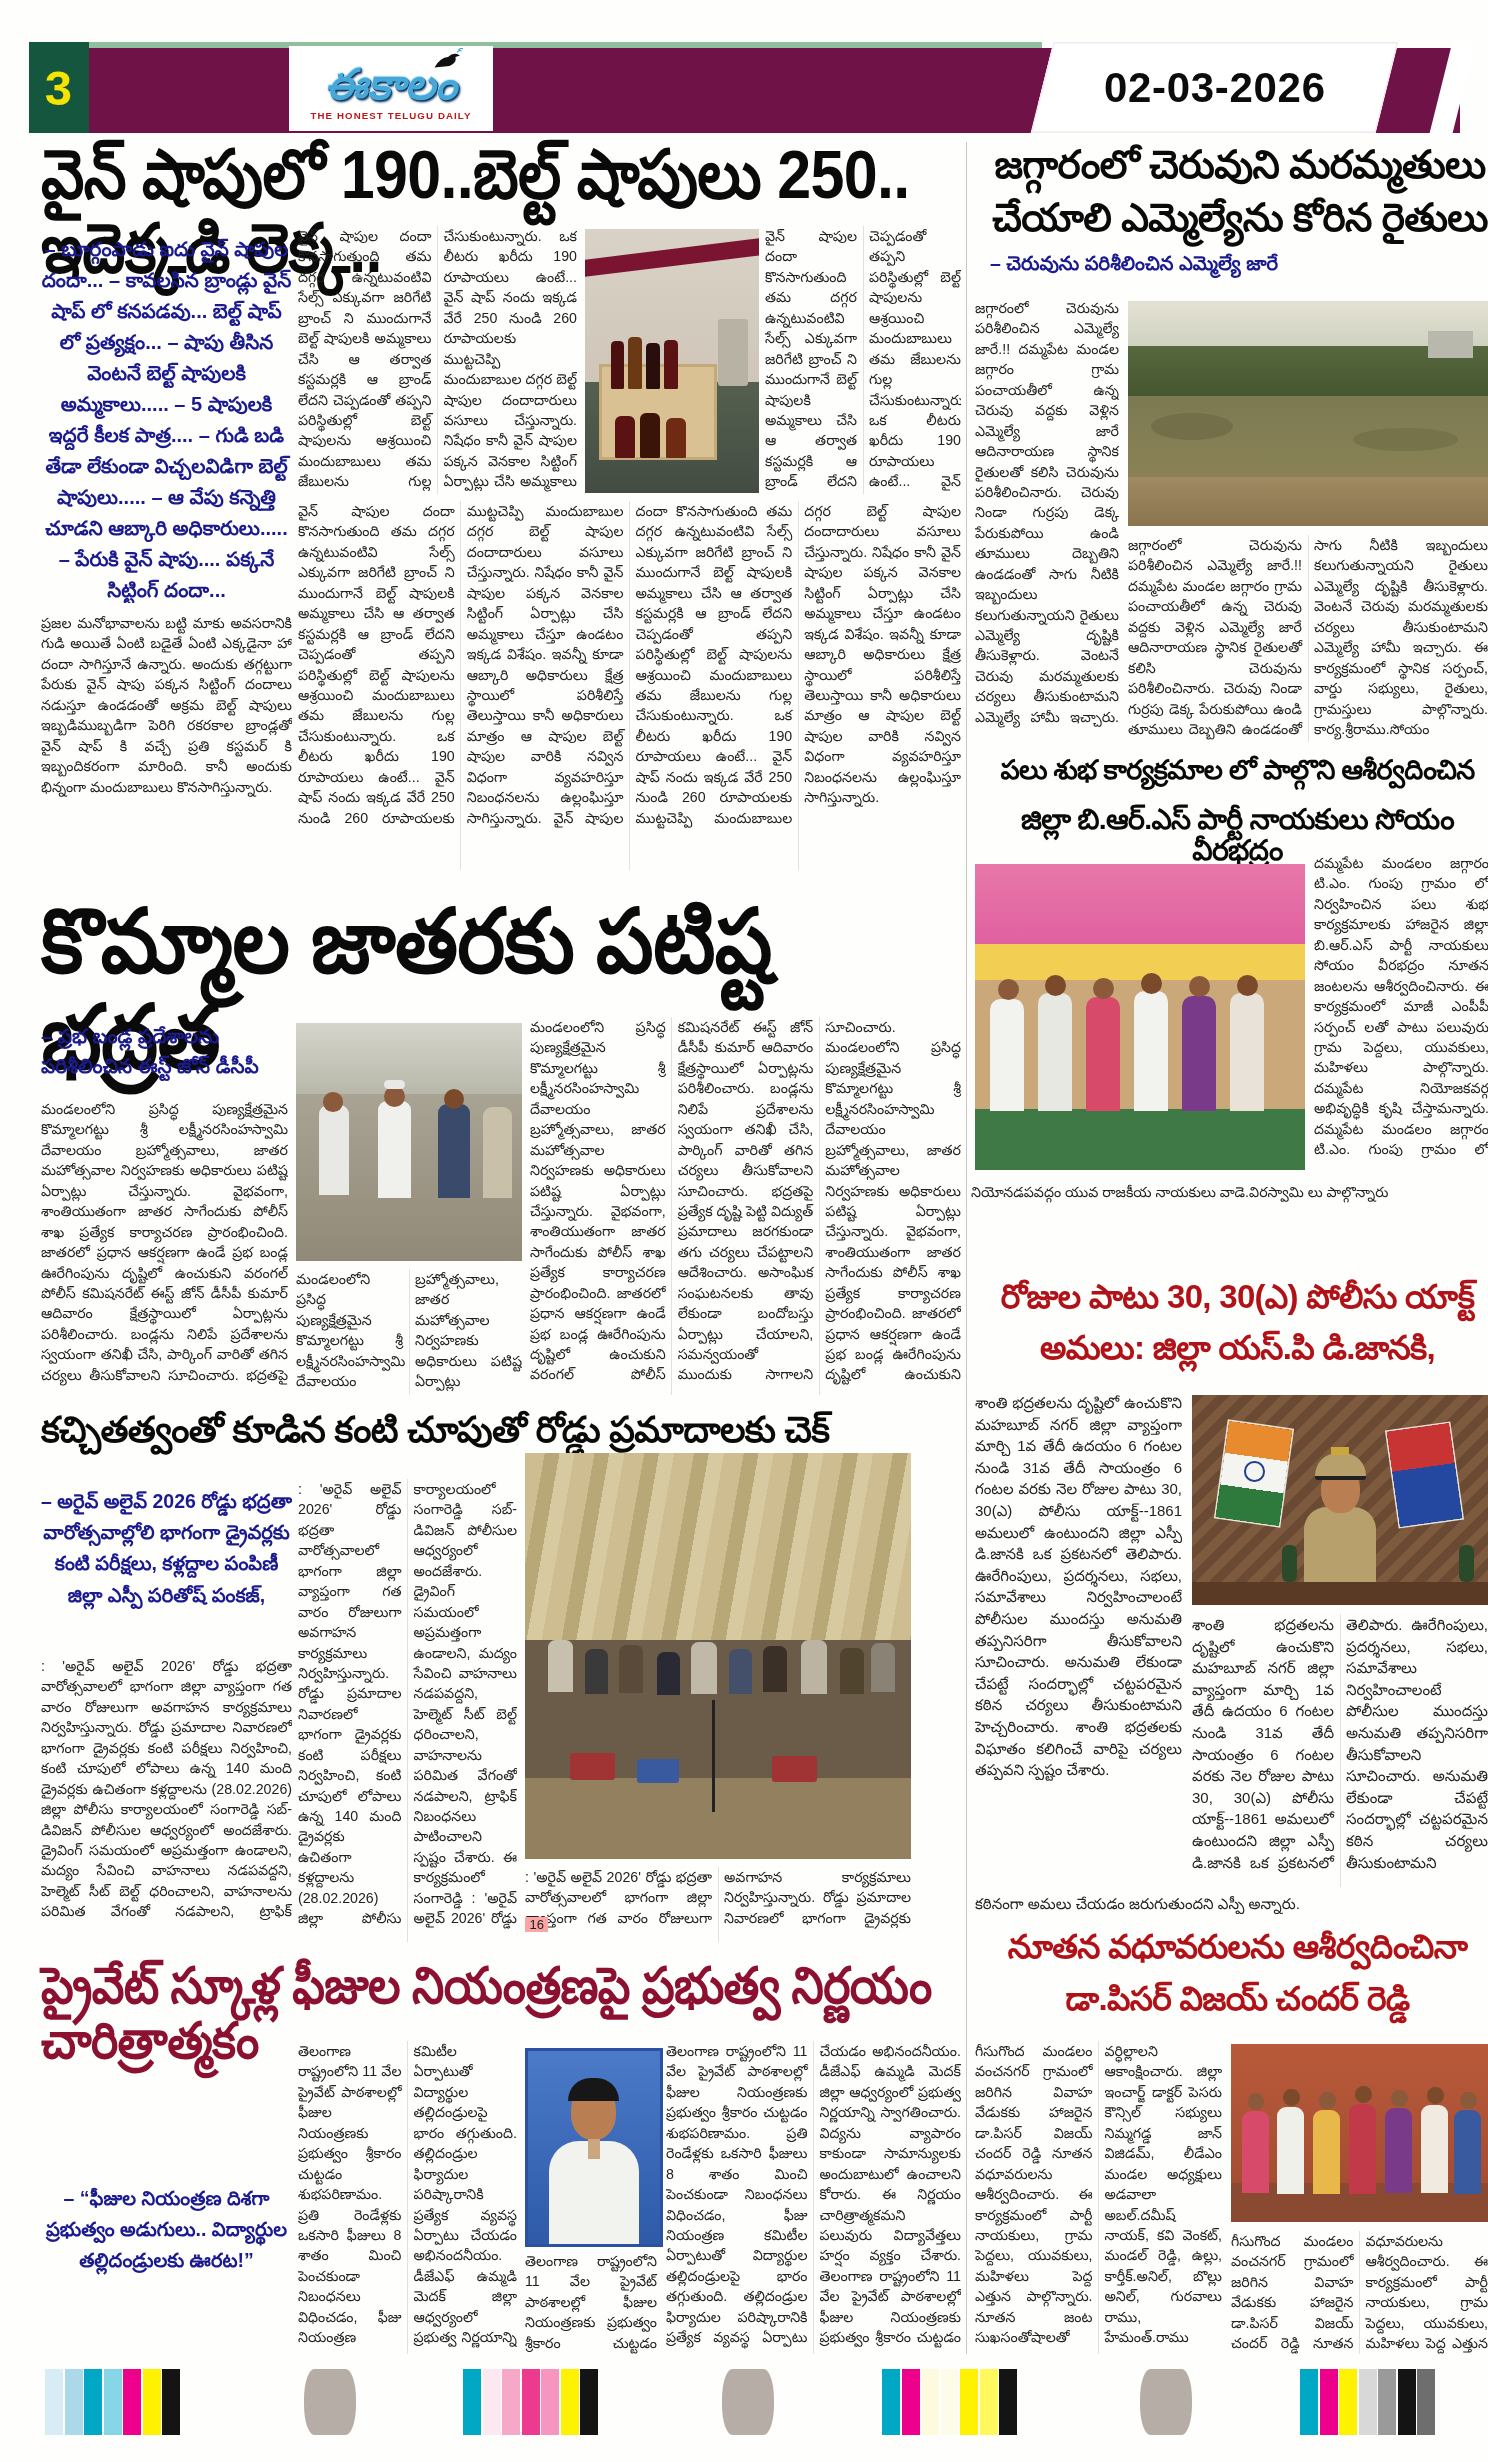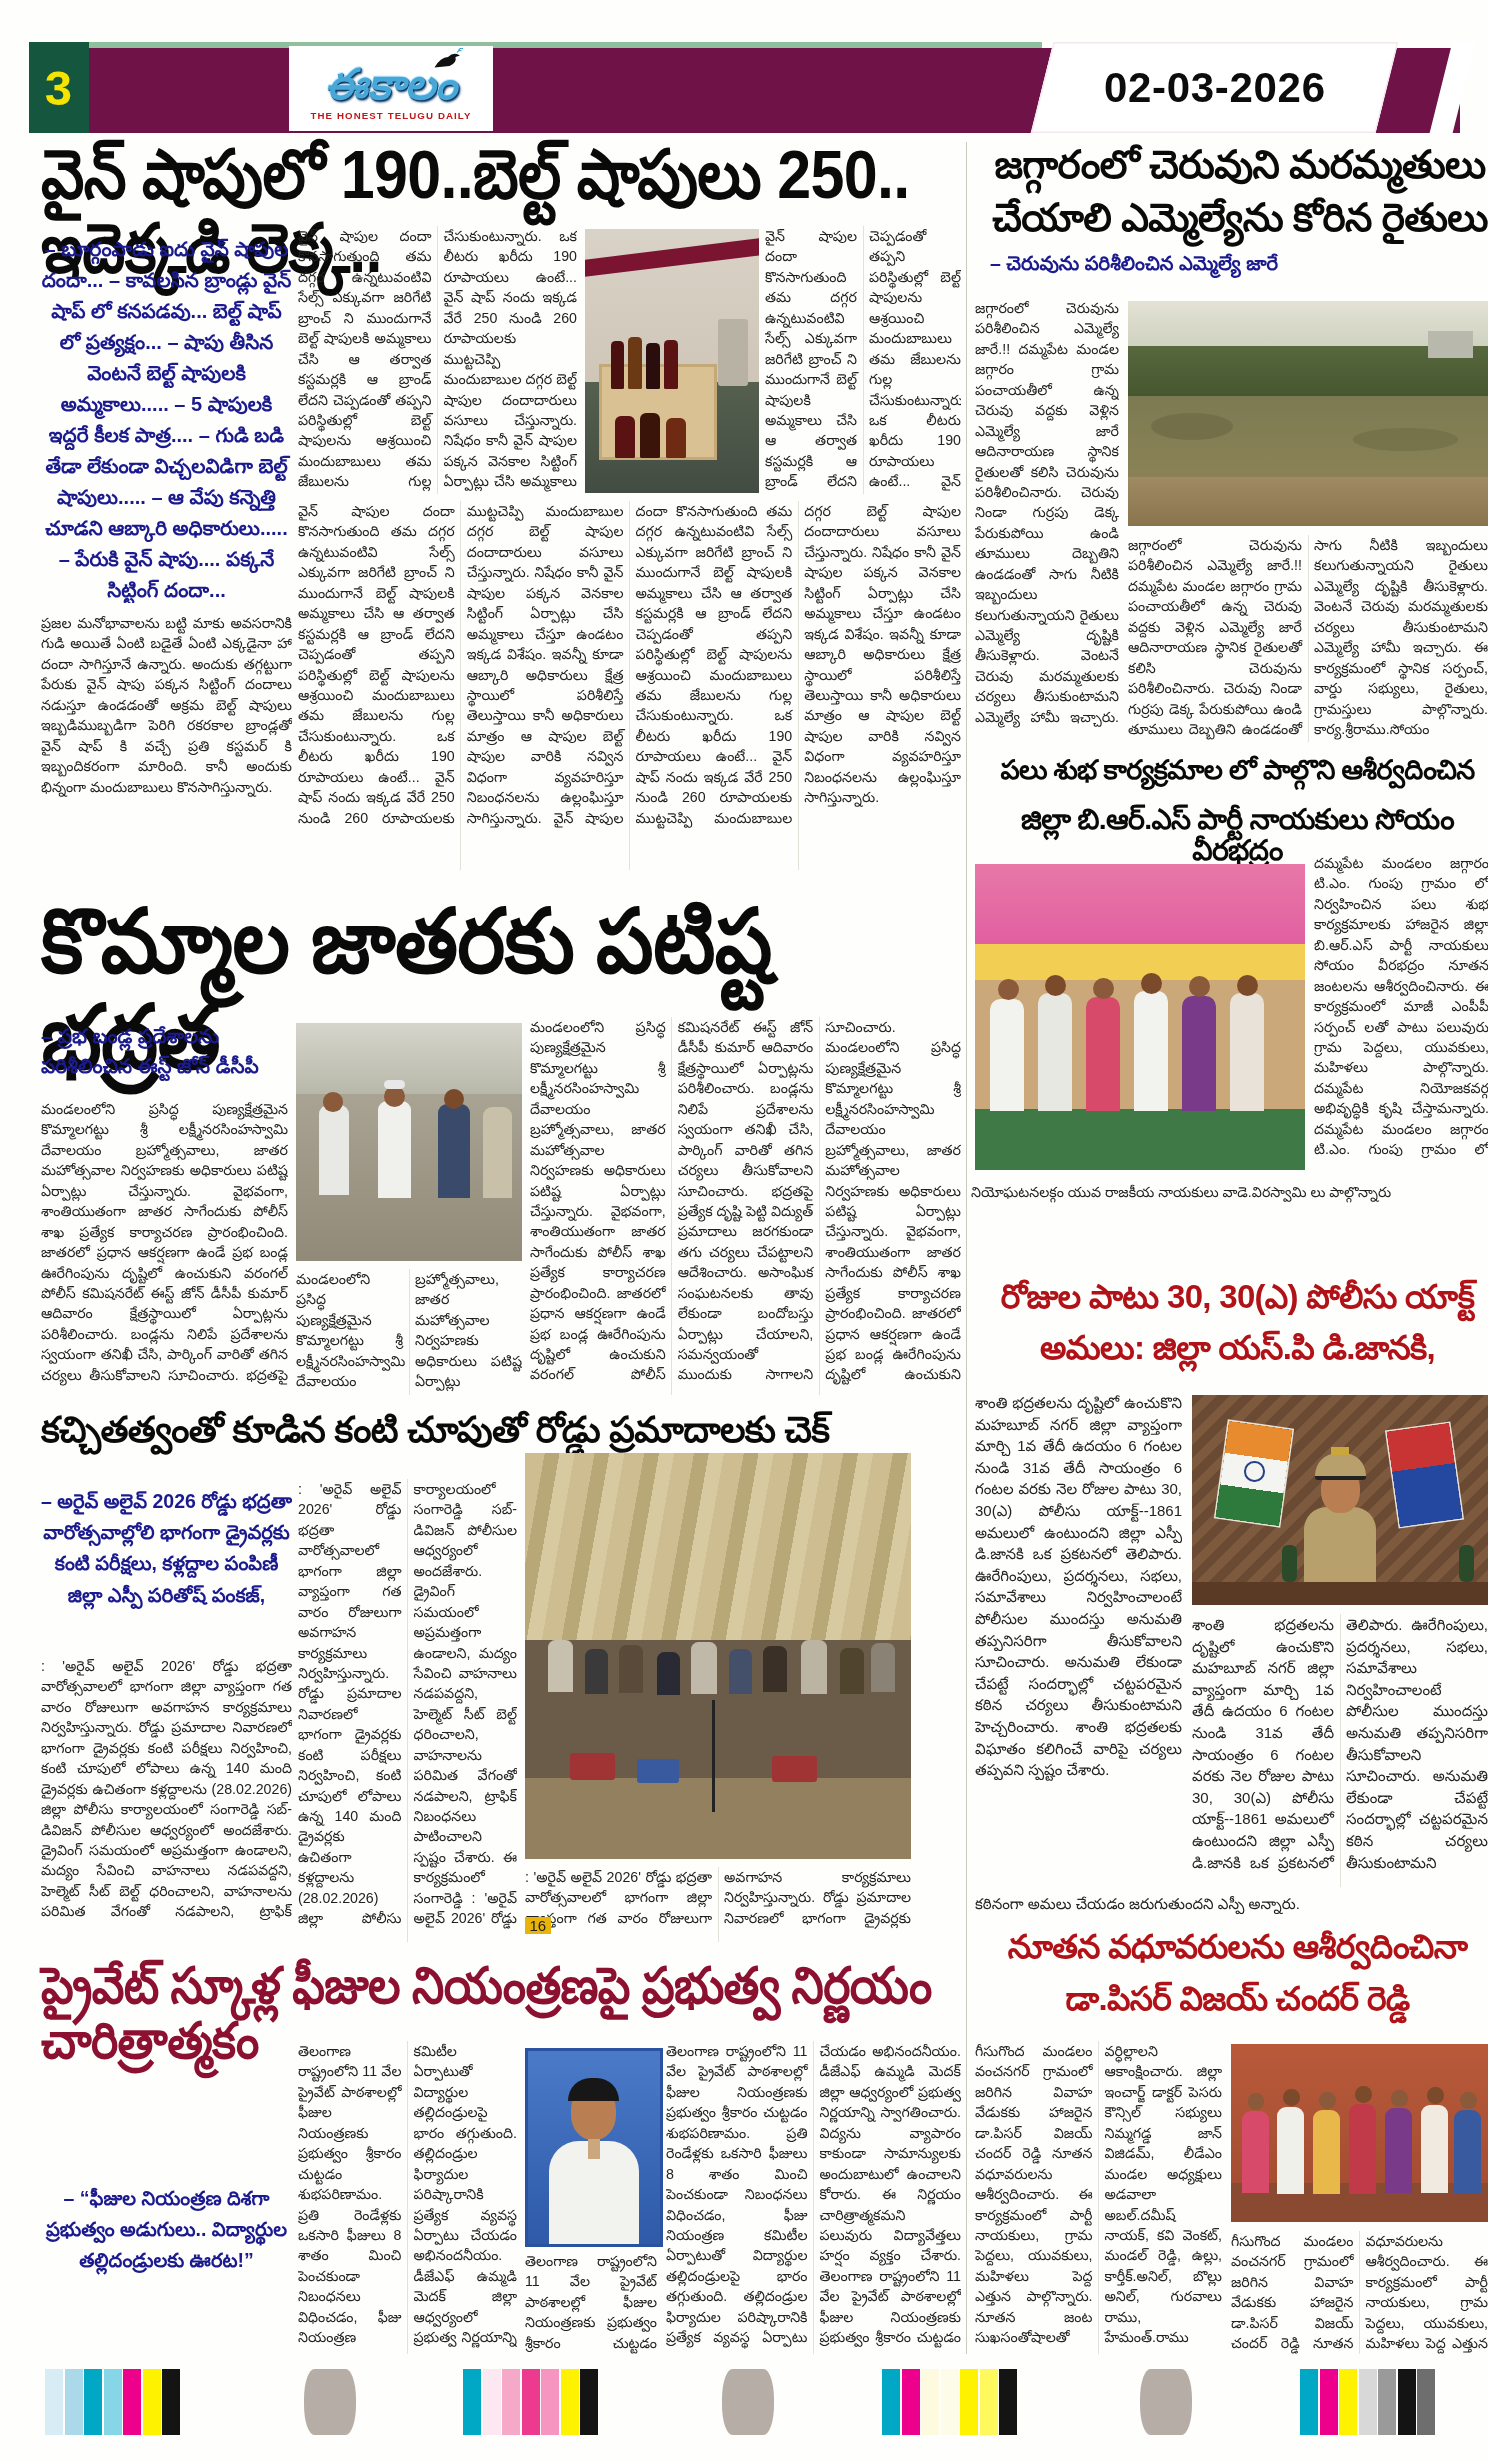--- a/index.html
+++ b/index.html
@@ -118,21 +118,21 @@
     <div style="left:238px;top:193px;width:24px;height:46px;background:#3a3028;border-radius:7.5px 7.5px 0 0;"></div>
     <div style="left:276px;top:187px;width:25.5px;height:54px;background:#bcb4a2;border-radius:7.5px 7.5px 0 0;"></div>
     <div style="left:315px;top:195px;width:24px;height:46px;background:#50442f;border-radius:7.5px 7.5px 0 0;"></div>
     <div style="left:346px;top:190px;width:24px;height:49px;background:#8a8274;border-radius:7.5px 7.5px 0 0;"></div>
     <div style="left:45px;top:300px;width:45px;height:27px;background:#a03434;border-radius:3px;"></div>
     <div style="left:112px;top:306px;width:42px;height:24px;background:#3a5aa0;border-radius:3px;"></div>
     <div style="left:247px;top:303px;width:45px;height:25.5px;background:#a03434;border-radius:3px;"></div>
     <div style="left:187px;top:247px;width:3px;height:112px;background:#222;"></div>
   </div>
   <div class="abs body-t c2" style="left:525px;top:1867px;width:386px;height:75px;">: 'అరైవ్ అలైవ్ 2026' రోడ్డు భద్రతా వారోత్సవాలలో భాగంగా జిల్లా వ్యాప్తంగా గత వారం రోజులుగా అవగాహన కార్యక్రమాలు నిర్వహిస్తున్నారు. రోడ్డు ప్రమాదాల నివారణలో భాగంగా డ్రైవర్లకు కంటి పరీక్షలు నిర్వహించి, కంటి చూపులో లోపాలు ఉన్న 140 మంది డ్రైవర్లకు ఉచితంగా కళ్లద్దాలను (28.02.2026) జిల్లా పోలీసు కార్యాలయంలో సంగారెడ్డి సబ్-డివిజన్ పోలీసుల ఆధ్వర్యంలో అందజేశారు. డ్రైవింగ్ సమయంలో అప్రమత్తంగా ఉండాలని, మద్యం సేవించి వాహనాలు నడపవద్దని, హెల్మెట్ సీట్ బెల్ట్ ధరించాలని, వాహనాలను పరిమిత వేగంతో నడపాలని, ట్రాఫిక్ నిబంధనలు పాటించాలని స్పష్టం చేశారు. ఈ కార్యక్రమంలో సంగారెడ్డి</div>
-  <div class="abs" style="left:525px;top:1917px;font-size:15px;color:#222;background:#eab308;padding:0 4.5px;">16</div>
+  <div class="abs" style="left:525px;top:1917px;font-size:13px;color:#222;background:#fca5a5;padding:0 4.5px;">16</div>
 
   <div class="abs hl hl-maroon" style="left:41px;top:1959px;width:922px;font-size:46px;transform:scaleY(1.1);transform-origin:top left;">ప్రైవేట్ స్కూళ్ల ఫీజుల నియంత్రణపై ప్రభుత్వ నిర్ణయం చారిత్రాత్మకం</div>
   <div class="abs bullets" style="left:41px;top:2183px;width:251px;font-size:19.5px;line-height:1.6;">– “ఫీజుల నియంత్రణ దిశగా ప్రభుత్వం అడుగులు.. విద్యార్థుల తల్లిదండ్రులకు ఊరట!”</div>
   <div class="abs body-t c2" style="left:298px;top:2041px;width:219px;height:313px;">తెలంగాణ రాష్ట్రంలోని 11 వేల ప్రైవేట్ పాఠశాలల్లో ఫీజుల నియంత్రణకు ప్రభుత్వం శ్రీకారం చుట్టడం శుభపరిణామం. ప్రతి రెండేళ్లకు ఒకసారి ఫీజులు 8 శాతం మించి పెంచకుండా నిబంధనలు విధించడం, ఫీజు నియంత్రణ కమిటీల ఏర్పాటుతో విద్యార్థుల తల్లిదండ్రులపై భారం తగ్గుతుంది. తల్లిదండ్రుల ఫిర్యాదుల పరిష్కారానికి ప్రత్యేక వ్యవస్థ ఏర్పాటు చేయడం అభినందనీయం. డీజేఎఫ్ ఉమ్మడి మెదక్ జిల్లా ఆధ్వర్యంలో ప్రభుత్వ నిర్ణయాన్ని స్వాగతించారు. విద్యను వ్యాపారం కాకుండా సామాన్యులకు అందుబాటులో ఉంచాలని కోరారు. ఈ నిర్ణయం చారిత్రాత్మకమని పలువురు విద్యావేత్తలు హర్షం వ్యక్తం చేశారు.</div>
   <div class="photo frame-blue" style="left:525px;top:2048px;width:132px;height:193px;">
     <div style="left:0;top:0;width:100%;height:100%;background:linear-gradient(#4a7ac8,#2e5aa8);"></div>
     <div style="left:21px;top:90px;width:90px;height:105px;background:#f2f2ee;border-radius:30px 30px 0 0;"></div>
     <div style="left:43px;top:34px;width:45px;height:55px;background:#b97f52;border-radius:46%;"></div>
     <div style="left:40px;top:27px;width:51px;height:22.5px;background:#171717;border-radius:22.5px 22.5px 0 0;"></div>
     <div style="left:60px;top:88px;width:12px;height:19.5px;background:#caa77e;"></div>
@@ -168,21 +168,21 @@
     <div style="left:207px;top:132px;width:34px;height:115px;background:#7a3a8a;border-radius:10.5px 10.5px 0 0;"></div>
     <div style="left:255px;top:129px;width:34px;height:118px;background:#e8e2d8;border-radius:10.5px 10.5px 0 0;"></div>
     <div style="left:22.5px;top:115px;width:21px;height:21px;background:#8a5a3a;border-radius:50%;"></div>
     <div style="left:70px;top:111px;width:21px;height:21px;background:#7a4a2a;border-radius:50%;"></div>
     <div style="left:118px;top:114px;width:21px;height:21px;background:#8a5a3a;border-radius:50%;"></div>
     <div style="left:166px;top:109px;width:21px;height:21px;background:#7a4a2a;border-radius:50%;"></div>
     <div style="left:214px;top:112px;width:21px;height:21px;background:#8a5a3a;border-radius:50%;"></div>
     <div style="left:262px;top:111px;width:21px;height:21px;background:#7a4a2a;border-radius:50%;"></div>
   </div>
   <div class="abs body-t c1" style="left:1314px;top:853px;width:175px;height:321px;">దమ్మపేట మండలం జగ్గారం టి.ఎం. గుంపు గ్రామం లో నిర్వహించిన పలు శుభ కార్యక్రమాలకు హాజరైన జిల్లా బి.ఆర్.ఎస్ పార్టీ నాయకులు సోయం వీరభద్రం నూతన జంటలను ఆశీర్వదించినారు. ఈ కార్యక్రమంలో మాజీ ఎంపీపీ సర్పంచ్ లతో పాటు పలువురు గ్రామ పెద్దలు, యువకులు, మహిళలు పాల్గొన్నారు. దమ్మపేట నియోజకవర్గ అభివృద్ధికి కృషి చేస్తామన్నారు. దమ్మపేట మండలం జగ్గారం టి.ఎం. గుంపు గ్రామం లో నిర్వహించిన పలు శుభ కార్యక్రమాలకు హాజరైన జిల్లా బి.ఆర్.ఎస్ పార్టీ నాయకులు సోయం వీరభద్రం నూతన జంటలను ఆశీర్వదించినారు. ఈ కార్యక్రమంలో మాజీ ఎంపీపీ సర్పంచ్ లతో పాటు పలువురు గ్రామ పెద్దలు, యువకులు, మహిళలు పాల్గొన్నారు. దమ్మపేట నియోజకవర్గ అభివృద్ధికి కృషి చేస్తామన్నారు.</div>
-  <div class="abs body-t c1" style="left:971px;top:1182px;width:517px;height:25.5px;">నియోఘటనలక్గం యువ రాజకీయ నాయకులు వాడె.విరస్వామి లు పాల్గొన్నారు</div>
+  <div class="abs body-t c1" style="left:971px;top:1182px;width:517px;height:25.5px;">నియోనడపవద్గం యువ రాజకీయ నాయకులు వాడె.విరస్వామి లు పాల్గొన్నారు</div>
 
   <div class="abs hl hl-red hl-center" style="left:971px;top:1279px;width:517px;font-size:33px;">రోజుల పాటు 30, 30(ఎ) పోలీసు యాక్ట్</div>
   <div class="abs hl hl-red hl-center" style="left:971px;top:1330px;width:517px;font-size:33px;">అమలు: జిల్లా యస్.పి డి.జానకి,</div>
   <div class="abs body-t c1" style="left:975px;top:1392px;width:207px;height:495px;font-size:15px;">శాంతి భద్రతలను దృష్టిలో ఉంచుకొని మహబూబ్ నగర్ జిల్లా వ్యాప్తంగా మార్చి 1వ తేదీ ఉదయం 6 గంటల నుండి 31వ తేదీ సాయంత్రం 6 గంటల వరకు నెల రోజుల పాటు 30, 30(ఎ) పోలీసు యాక్ట్--1861 అమలులో ఉంటుందని జిల్లా ఎస్పీ డి.జానకి ఒక ప్రకటనలో తెలిపారు. ఊరేగింపులు, ప్రదర్శనలు, సభలు, సమావేశాలు నిర్వహించాలంటే పోలీసుల ముందస్తు అనుమతి తప్పనిసరిగా తీసుకోవాలని సూచించారు. అనుమతి లేకుండా చేపట్టే సందర్భాల్లో చట్టపరమైన కఠిన చర్యలు తీసుకుంటామని హెచ్చరించారు. శాంతి భద్రతలకు విఘాతం కలిగించే వారిపై చర్యలు తప్పవని స్పష్టం చేశారు.</div>
   <div class="photo" style="left:1192px;top:1395px;width:296px;height:210px;">
     <div style="left:0;top:0;width:100%;height:100%;background:repeating-linear-gradient(135deg,#6b4a33 0 9px,#7d5a3e 9px 18px);"></div>
     <div style="left:30px;top:30px;width:64px;height:97px;background:linear-gradient(#e88a2e 33%,#f4f4f0 33% 66%,#2e7a3c 66%);transform:rotate(8deg);box-shadow:0 0 0 1.5px #e8e4da;"></div>
     <div style="left:52px;top:66px;width:16.5px;height:16.5px;border:2.2px solid #24408a;border-radius:50%;"></div>
     <div style="left:201px;top:31.5px;width:63px;height:96px;background:linear-gradient(#c83434 42%,#2448a0 42%);transform:rotate(-8deg);box-shadow:0 0 0 1.5px #e8e4da;"></div>
     <div style="left:112px;top:112px;width:72px;height:97px;background:#b7a06b;border-radius:22.5px 22.5px 0 0;"></div>

